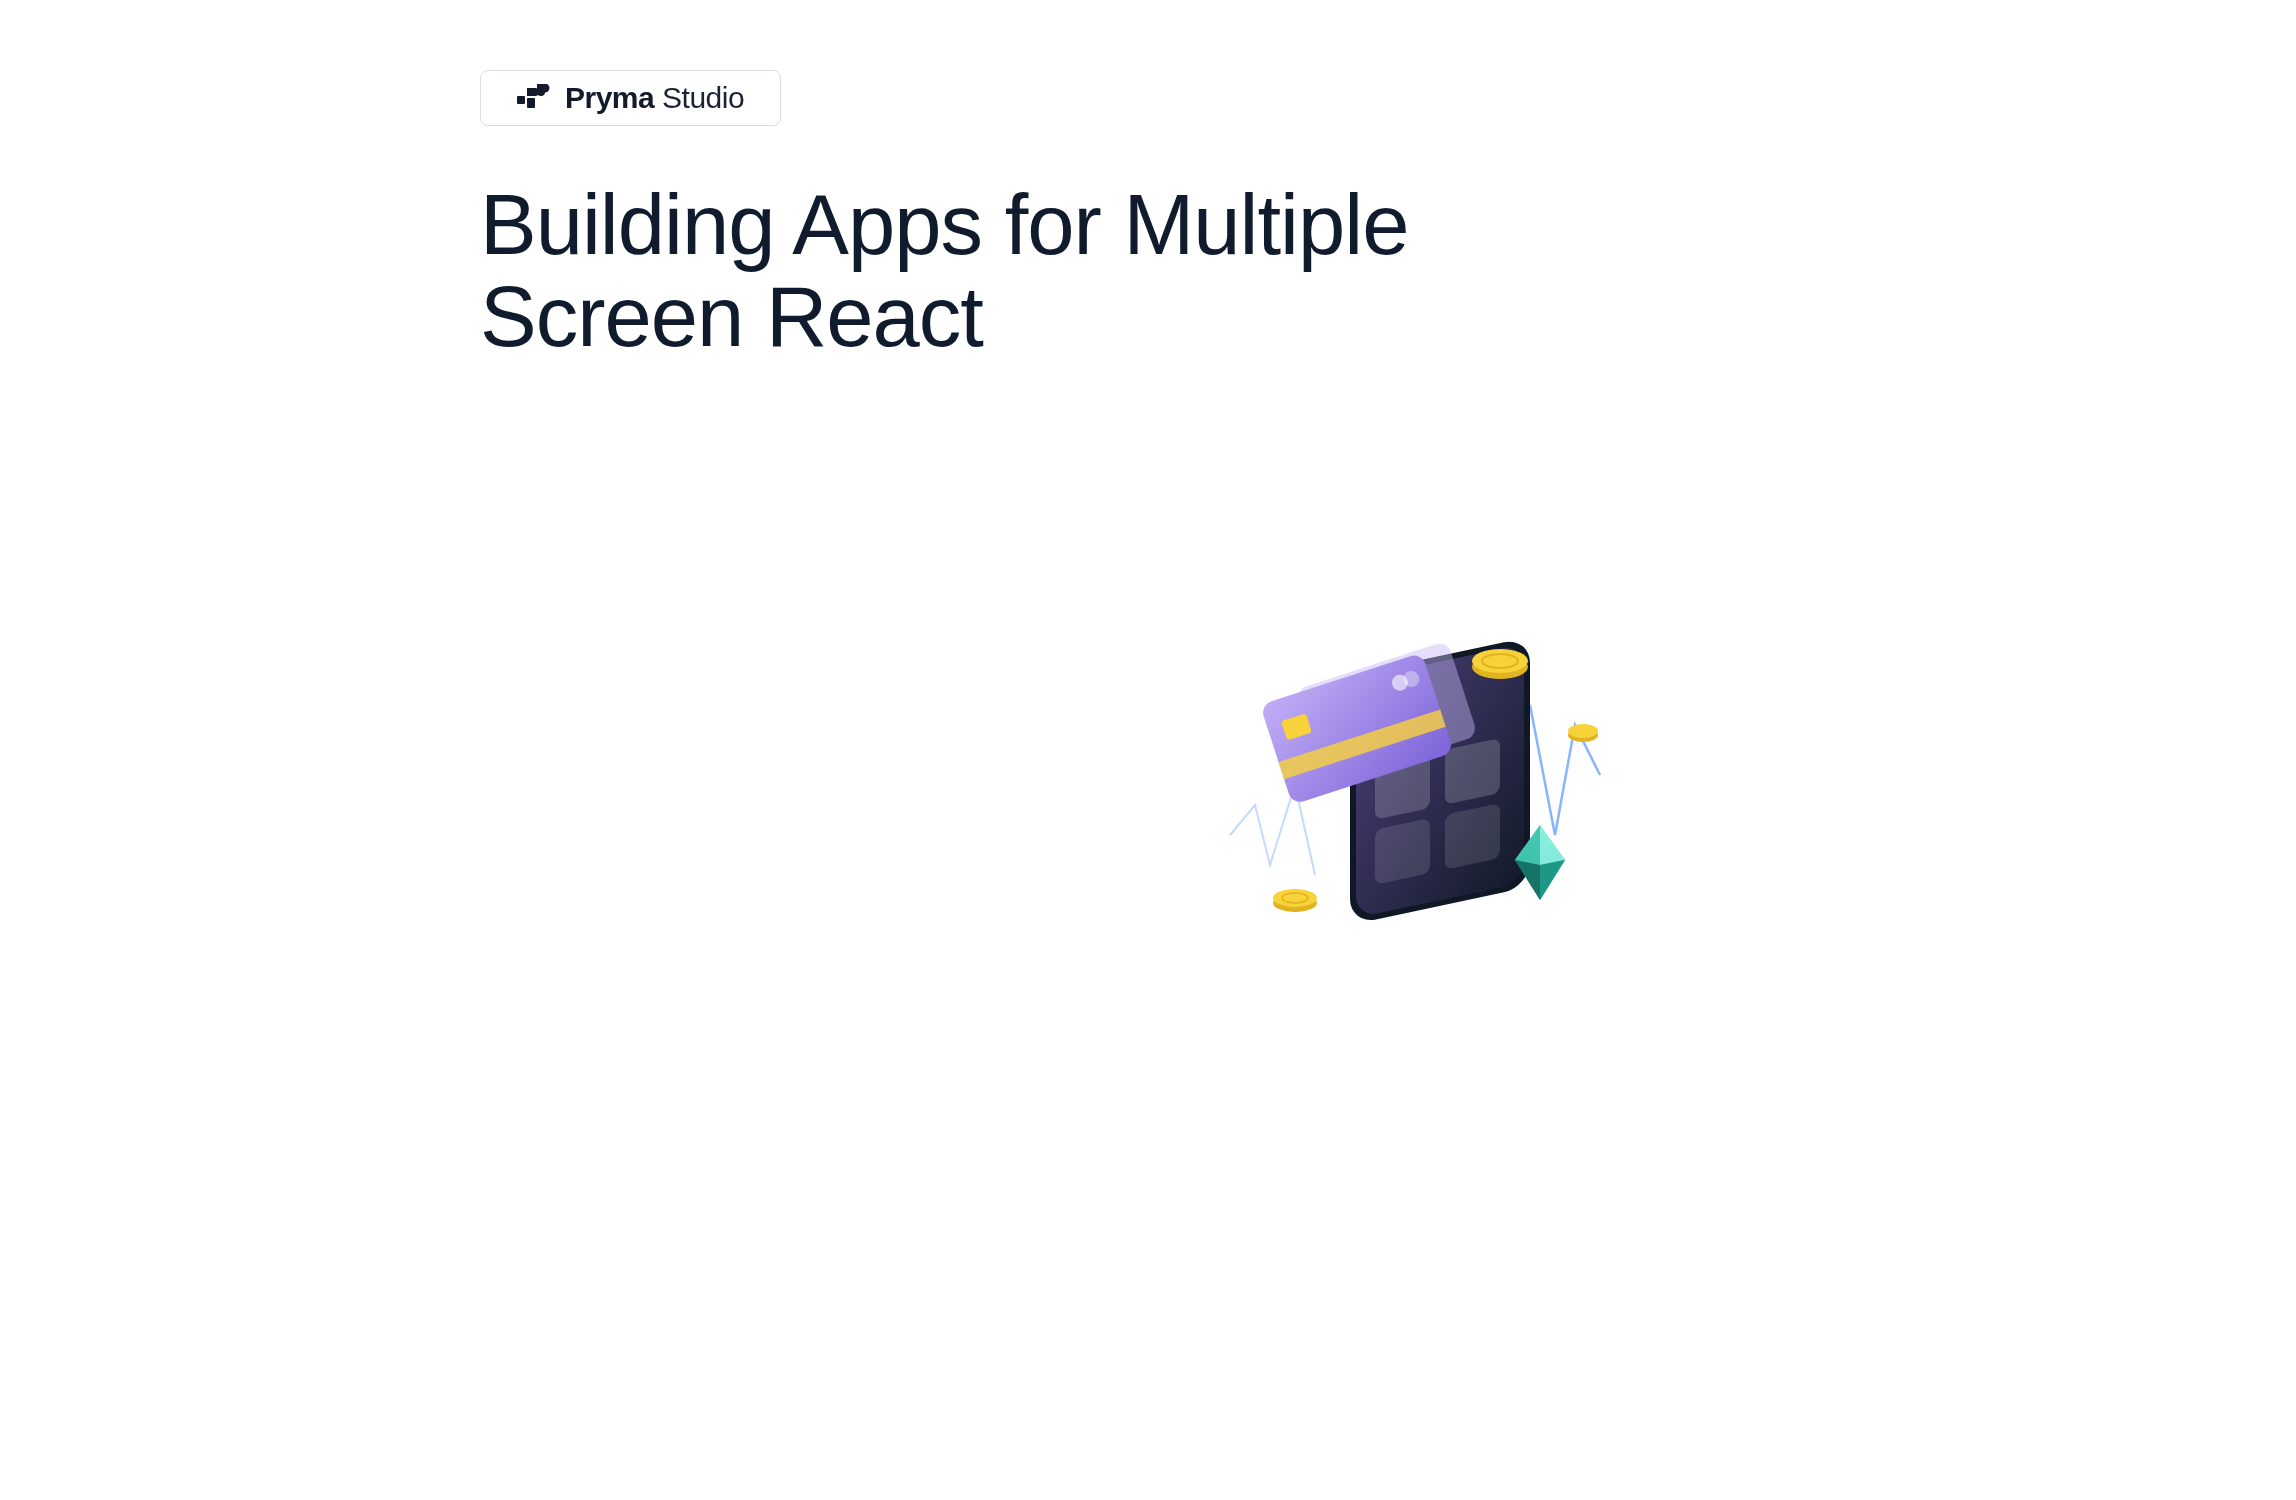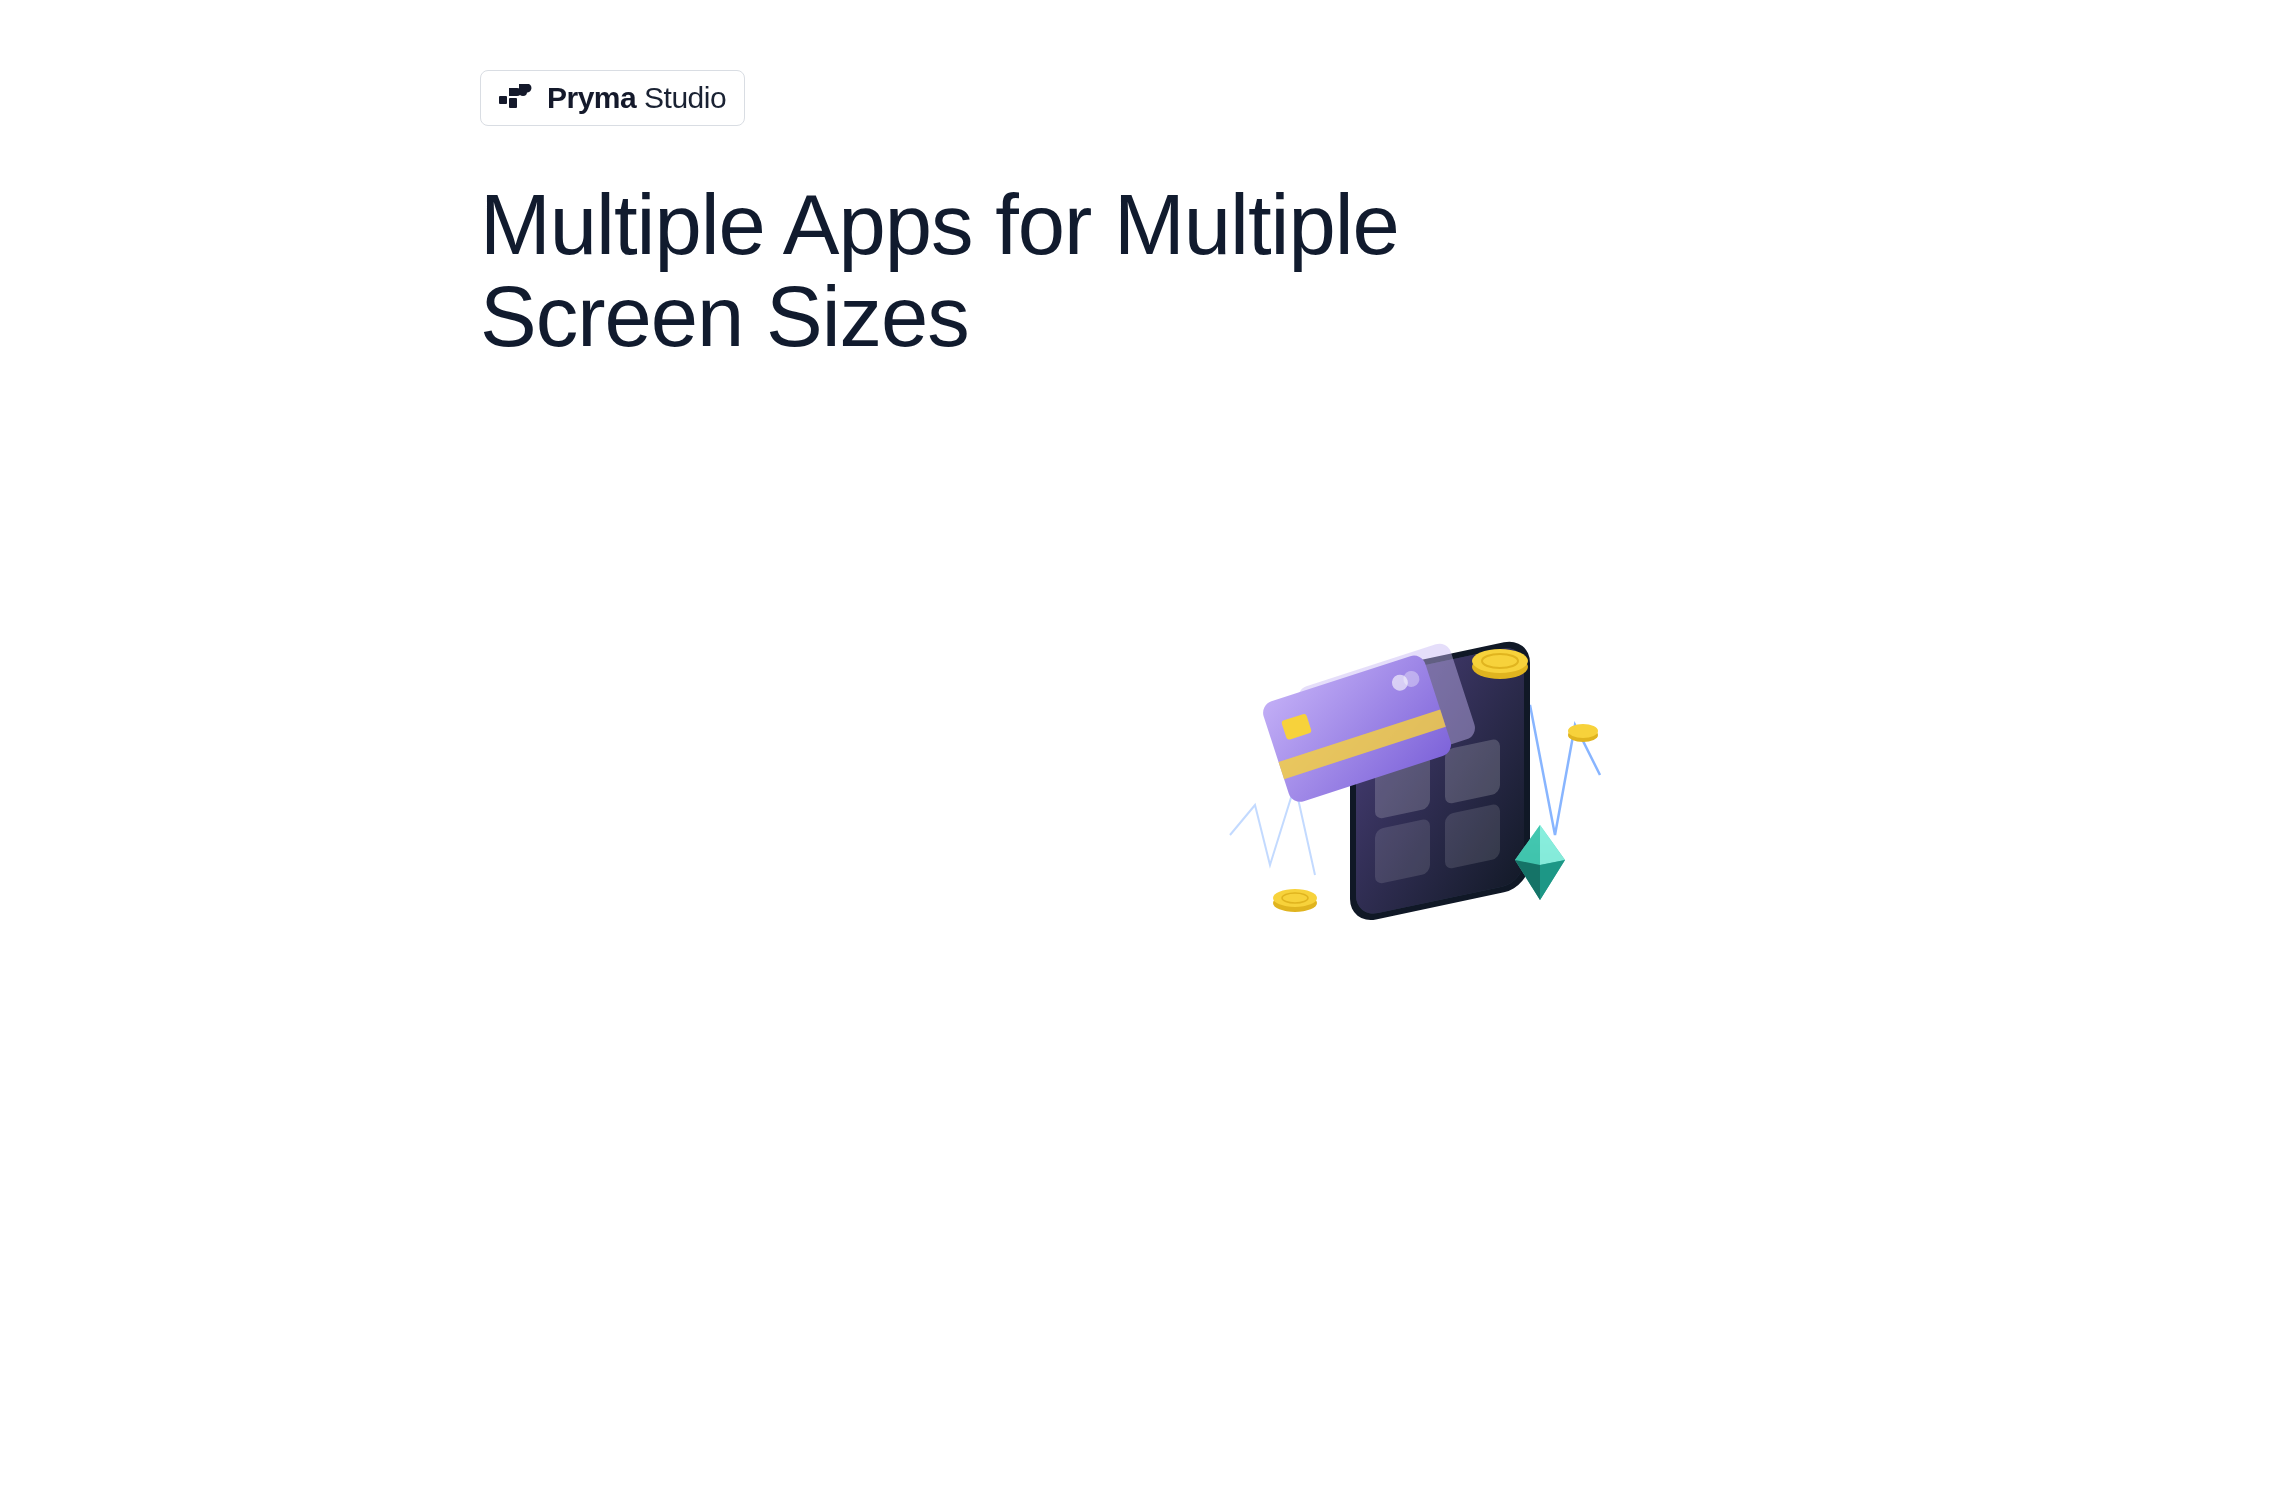--- a/index.html
+++ b/index.html
@@ -22,21 +22,21 @@
     background: #fff;
     border-radius: 4px;
   }
 
   .badge {
     position: absolute;
     left: 190px;
     top: 30px;
     border: 1px solid #d9dde3;
     border-radius: 8px;
-    padding: 10px 18px;
+    padding: 10px 36px;
     display: flex;
     align-items: center;
     gap: 12px;
     background: #fff;
   }
   .badge-logo {
     display: flex;
     align-items: center;
     gap: 4px;
   }
@@ -95,21 +95,21 @@
           <path d="M20 0 h10 a4 4 0 0 1 -4 8 h-6 z"></path>
         </g>
       </svg>
     </span>
     <span class="badge-text">
       <span class="bold">Pryma</span><span> Studio</span>
     </span>
   </div>
 
   <div class="title-wrap">
-    <div class="title-light">Multiple Apps for Multiple Screen Sizes</div>
+    <div class="title-light">Building Apps for Multiple Screen React</div>
   </div>
 
   <div class="illustration">
     <svg viewBox="0 0 420 300" width="420" height="300">
 
       <polyline points="260,130 285,90 300,170 330,70 355,200 375,90 400,140" fill="none" stroke="#6aa3ff" stroke-width="2.5" opacity="0.8"></polyline>
       <polyline points="30,200 55,170 70,230 95,150 115,240" fill="none" stroke="#6aa3ff" stroke-width="2" opacity="0.4"></polyline>
 
       <g transform="translate(150,40) skewY(-12)">
         <rect x="0" y="0" width="180" height="250" rx="26" fill="#101826"></rect>

